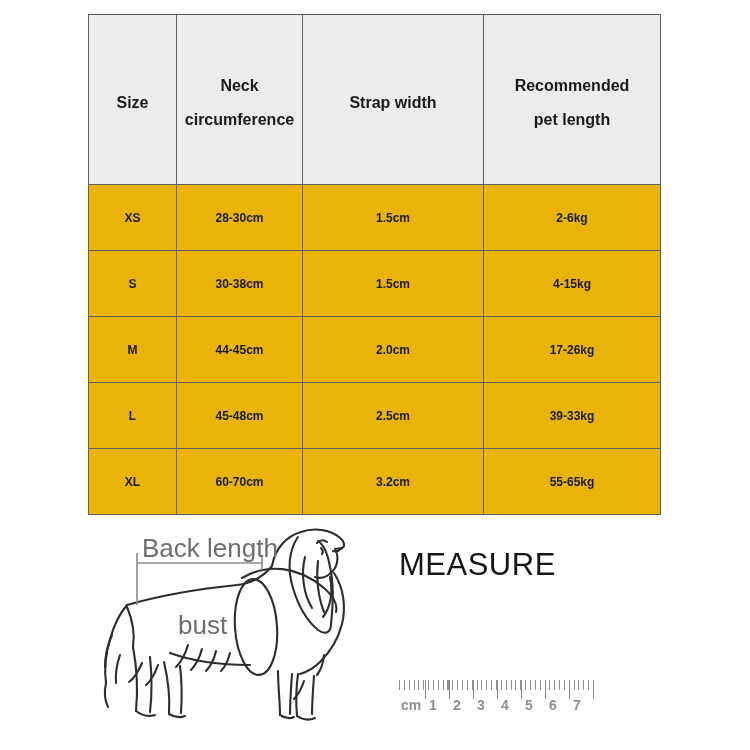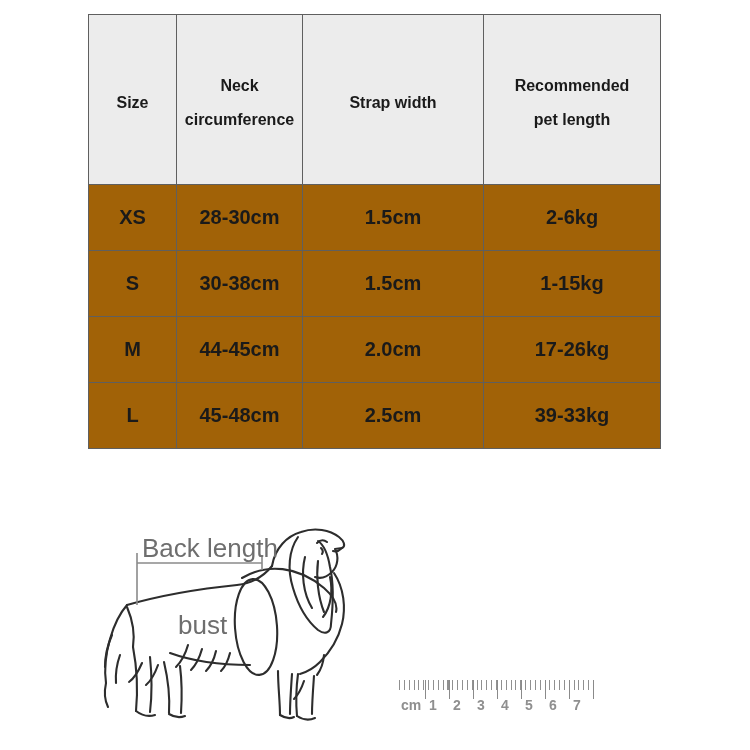--- a/index.html
+++ b/index.html
@@ -15,21 +15,21 @@
     width:572px; border-collapse:collapse; table-layout:fixed;
   }
   table.size-chart th, table.size-chart td {
     border:1.5px solid #5f5f5f; text-align:center; vertical-align:middle;
     font-weight:bold; color:#1a1a1a;
   }
   table.size-chart th {
     height:170px; background:#ececec; font-size:16px; line-height:2.15;
     padding:0 4px;
   }
-  table.size-chart td { height:66px; background:#a16207; font-size:20px; }
+  table.size-chart td { height:66px; background:#eab308; font-size:12px; }
   th .hwrap { display:inline-block;margin-top:7px; }
   th.col-neck .hwrap { max-width:112px; }
   th.col-weight .hwrap { max-width:118px; }
 
   
   .dog-wrap { position:absolute; left:92px; top:515px; width:320px; height:235px; }
   .dog-wrap svg { width:100%; height:100%; display:block; }
   .dog-line { fill:none; stroke:#2d2d2d; stroke-width:2.1; stroke-linecap:round; stroke-linejoin:round; }
   .dim-line { fill:none; stroke:#8a8a8a; stroke-width:1.6; }
   .dim-text { font-family:"Liberation Sans", sans-serif; font-size:26px; fill:#6e6e6e; }
@@ -78,33 +78,39 @@
       <tr>
         <td>XS</td>
         <td>28-30cm</td>
         <td>1.5cm</td>
         <td>2-6kg</td>
       </tr>
       <tr>
         <td>S</td>
         <td>30-38cm</td>
         <td>1.5cm</td>
-        <td>1-15kg</td>
+        <td>4-15kg</td>
       </tr>
       <tr>
         <td>M</td>
         <td>44-45cm</td>
         <td>2.0cm</td>
         <td>17-26kg</td>
       </tr>
       <tr>
         <td>L</td>
         <td>45-48cm</td>
         <td>2.5cm</td>
         <td>39-33kg</td>
+      </tr>
+      <tr>
+        <td>XL</td>
+        <td>60-70cm</td>
+        <td>3.2cm</td>
+        <td>55-65kg</td>
       </tr>
     </tbody>
   </table>
 
   <div class="dog-wrap">
     <svg viewBox="0 0 320 235">
 
       <path class="dog-line" d="M35,90 C70,80 115,73 145,70 C162,68 172,61 180,51"></path>
 
       <path class="dog-line" d="M180,51 C183,33 195,21 209,17 C223,12 238,15 247,22 C252,26 254,31 250,33 L243,34 C247,41 246,51 240,57 C235,62 229,64 223,62"></path>
@@ -154,20 +160,21 @@
       <path class="dog-line" d="M50,148 q-6,14 -13,19"></path>
 
       <path class="dim-line" d="M45,38 L45,90"></path>
       <path class="dim-line" d="M45,48 L170,48"></path>
       <path class="dim-line" d="M170,40 L170,55"></path>
       <text class="dim-text" x="50" y="42">Back length</text>
       <text class="dim-text" x="86" y="119">bust</text>
     </svg>
   </div>
 
+  <div class="measure-title">MEASURE</div>
 
   <div class="ruler">
     <div class="ruler-fine-ticks"></div>
     <div class="ruler-cm-ticks"></div>
     <span class="ruler-num" style="left:2px">cm</span>
     <span class="ruler-num" style="left:30px">1</span>
     <span class="ruler-num" style="left:54px">2</span>
     <span class="ruler-num" style="left:78px">3</span>
     <span class="ruler-num" style="left:102px">4</span>
     <span class="ruler-num" style="left:126px">5</span>

